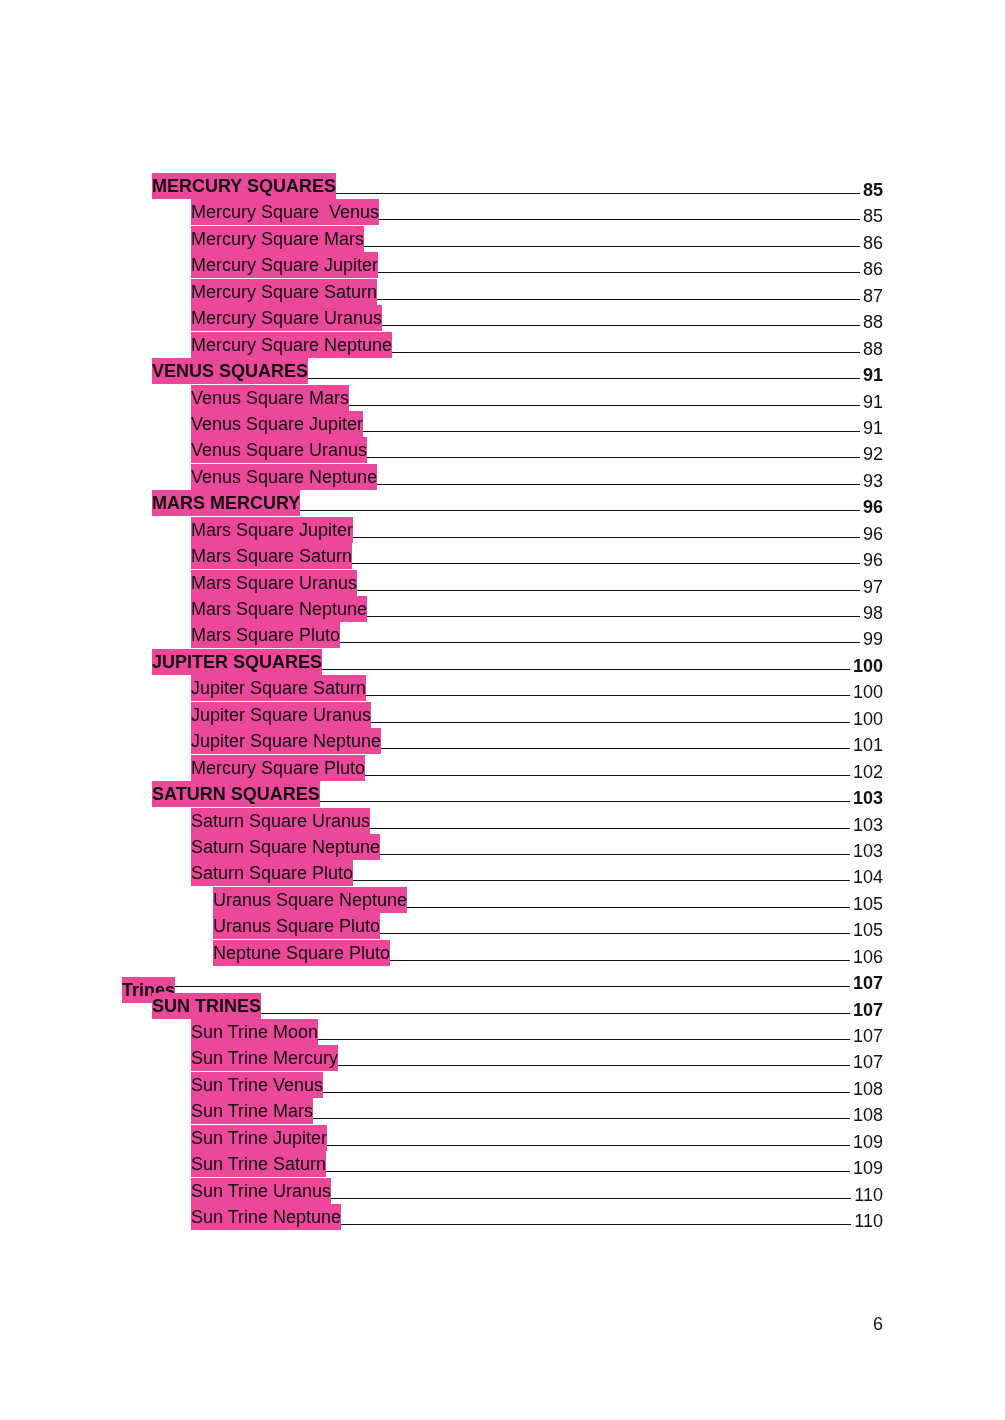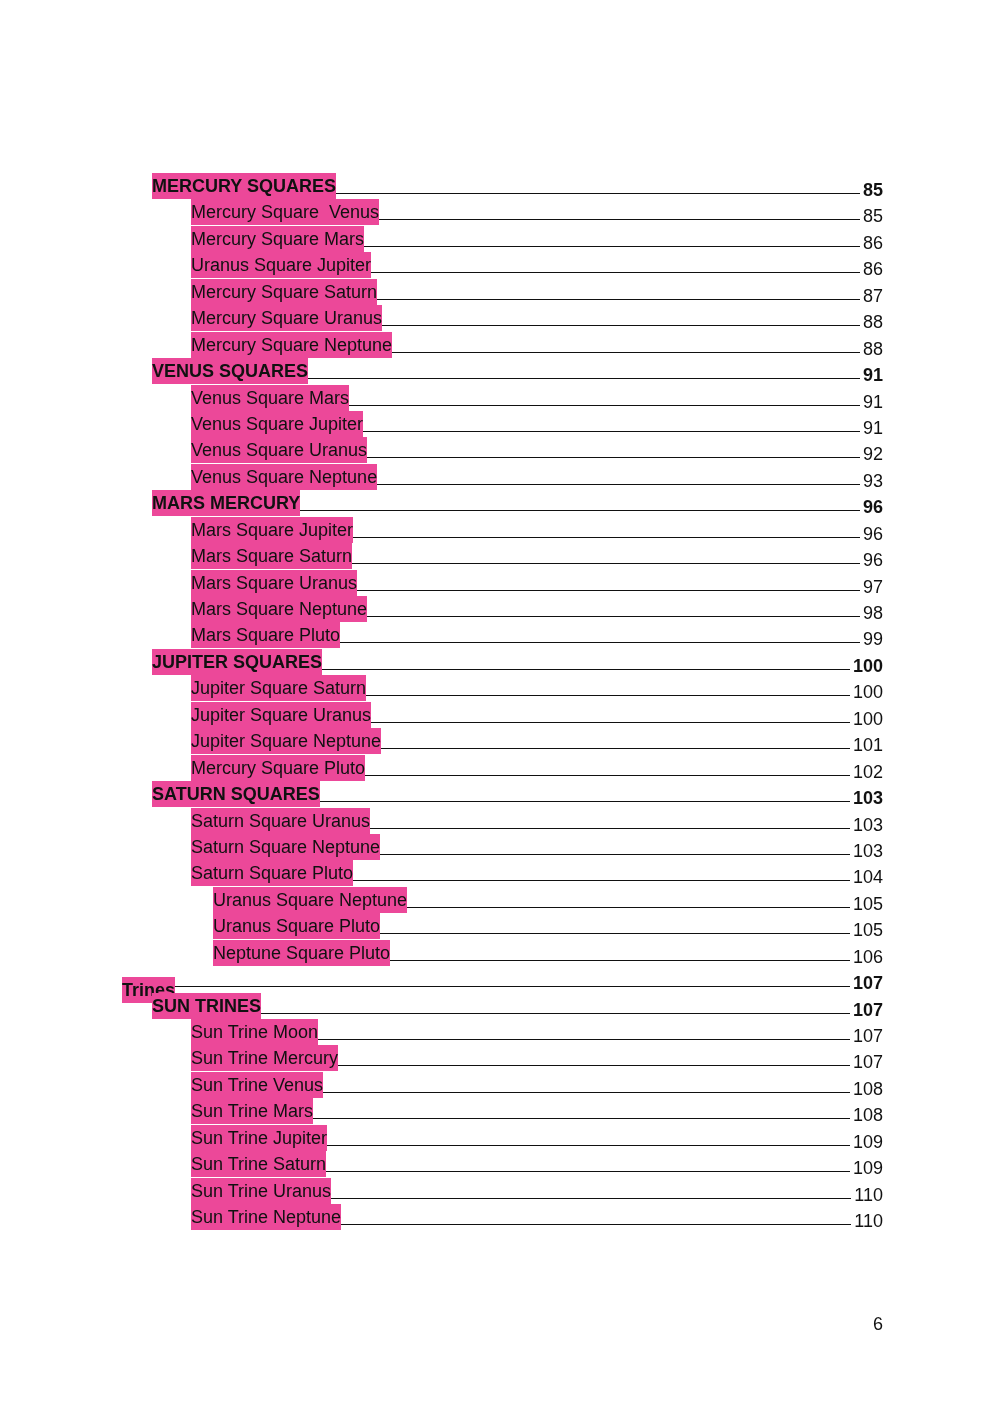--- a/index.html
+++ b/index.html
@@ -30,21 +30,21 @@
     <span class="label">Mercury Square  Venus</span>
     <span class="leader" style="left: 370px; width: 490px;"></span>
     <span class="page">85</span>
   </div>
     <div class="row lvl2">
     <span class="label">Mercury Square Mars</span>
     <span class="leader" style="left: 355px; width: 505px;"></span>
     <span class="page">86</span>
   </div>
     <div class="row lvl2">
-    <span class="label">Uranus Square Jupiter</span>
+    <span class="label">Mercury Square Jupiter</span>
     <span class="leader" style="left: 369px; width: 491px;"></span>
     <span class="page">86</span>
   </div>
     <div class="row lvl2">
     <span class="label">Mercury Square Saturn</span>
     <span class="leader" style="left: 368px; width: 492px;"></span>
     <span class="page">87</span>
   </div>
     <div class="row lvl2">
     <span class="label">Mercury Square Uranus</span>

